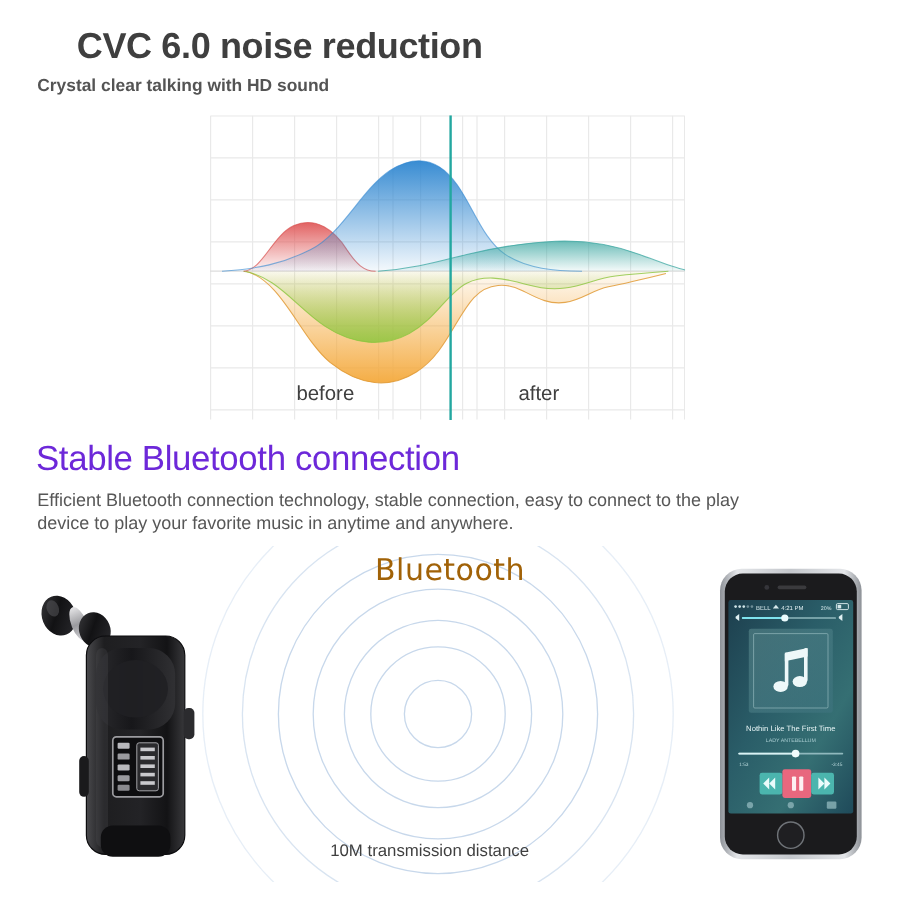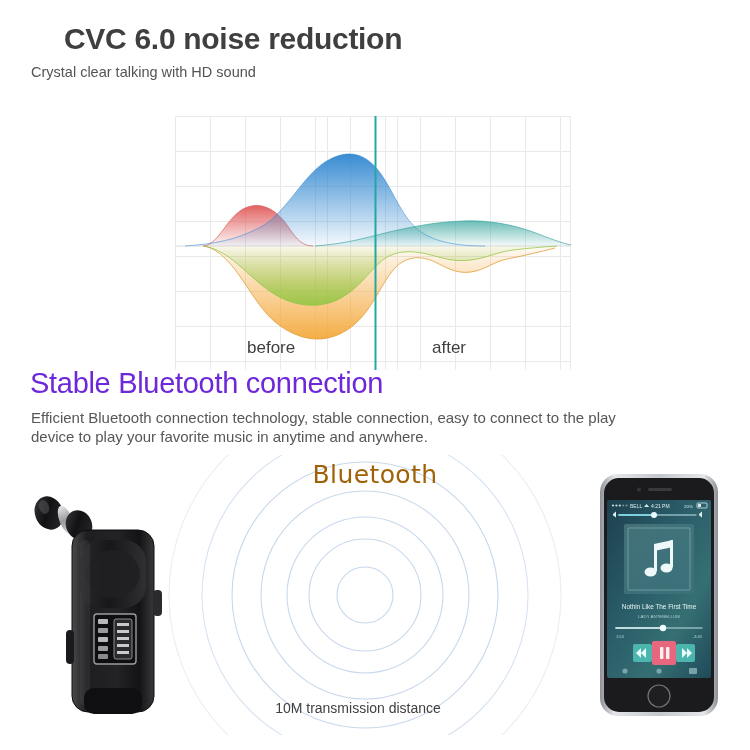--- a/index.html
+++ b/index.html
@@ -26,30 +26,30 @@
     font-weight: 700;
     letter-spacing: -0.3px;
     color: #3f3f3f;
     white-space: nowrap;
     margin-left: 34px;
   }
   #noise-subtitle {
     position: absolute;
     left: 31px; top: 64px;
     font-size: 14.5px;
-    font-weight: 400;
+    font-weight: 700;
     color: #545454;
     white-space: nowrap;
   }
 
   
   #waveform-chart {
     position: absolute;
     left: 175px; top: 96px;
-    width: 396px; height: 254px; margin-top: 20px;
+    width: 396px; height: 254px;
   }
   #waveform-chart svg { display: block; }
 
   .chart-axis-label {
     position: absolute;
     font-size: 17px;
     color: #3f3f3f;
     white-space: nowrap;
   }
   #label-before { left: 72px; top: 222px; }

